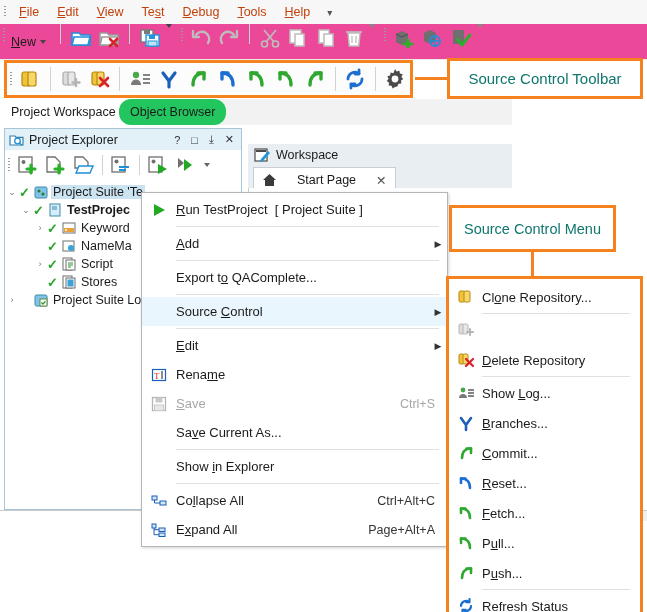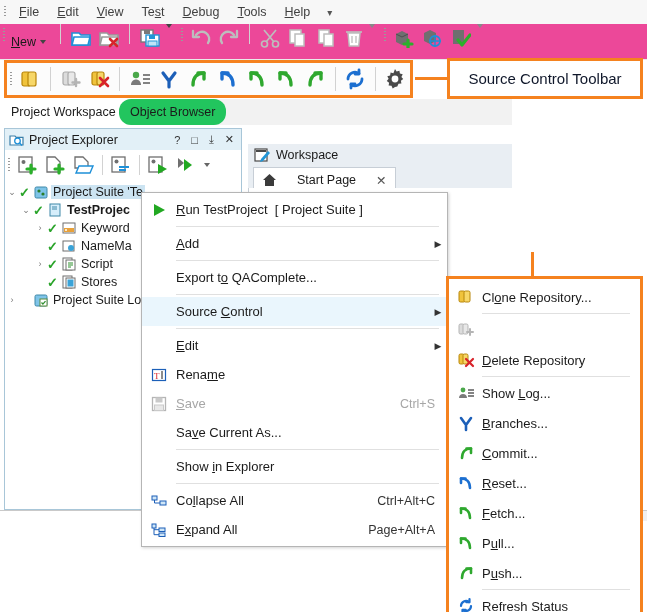--- a/index.html
+++ b/index.html
@@ -20,21 +20,21 @@
     background: #f7f7f7;
     display: flex; align-items: center;
   }
   .grip { width: 10px; height: 24px; position: relative; }
   .grip:before {
     content: ""; position: absolute; left: 4px; top: 6px; width: 2px; height: 12px;
     background-image: linear-gradient(#9a9a9a 1px, transparent 1px);
     background-size: 2px 3px;
   }
   .menu-item {
-    padding: 3px 9px; font-size: 12.5px; color: #404040; white-space: nowrap; cursor: default;
+    padding: 3px 9px; font-size: 12.5px; color: #c2410c; white-space: nowrap; cursor: default;
   }
   .menu-item u { text-decoration: underline; }
   .menubar-overflow { color:#555; padding: 0 8px; font-size: 10px; }
 
   
   .toolbar {
     position: absolute; left: 0; top: 24px; width: 647px; height: 36px;
     background: #ec4899;
     display: flex; 
     border-bottom: 1px solid #eaeaea;
@@ -58,21 +58,21 @@
     display: flex; align-items: center;
   }
   .sc-sep { width:1px; height:24px; background:#d2d2d2; margin:0 5px; }
   .scbtn { width: 30px; height: 28px; display:flex; align-items:center; justify-content:center; }
 
   
   .callout {
     position: absolute;
     border: 3px solid #F5821F;
     background: #fff;
-    color: #0f172a;
+    color: #0f766e;
     display: flex; align-items: center; justify-content: center;
     font-size: 15px;
   }
   #callout-toolbar { left: 447px; top: 58px; width: 196px; height: 41px; }
   #callout-menu { left: 449px; top: 205px; width: 167px; height: 47px; font-size: 14.5px; }
   .connector { position: absolute; background: #F5821F; }
   #conn-toolbar { left: 415px; top: 77px; width: 34px; height: 3px; }
   #conn-menu { left: 531px; top: 252px; width: 3px; height: 25px; }
 
   
@@ -640,20 +640,23 @@
             <rect x="8" y="11" width="6" height="3.5" fill="#cfe6f7" stroke="#1c5fb8" stroke-width="1"></rect>
             <path d="M3 6v6.7h5M3 7.7h5" fill="none" stroke="#1c5fb8" stroke-width="1"></path>
           </svg>
     </span>
     <span class="txt">E<u class="mn">x</u>pand All</span>
     <span class="acc">Page+Alt+A</span>
   </div>
 </div>
 
 <div class="connector" id="conn-menu"></div>
+<div class="callout" id="callout-menu">
+  <span>Source Control Menu</span>
+</div>
 
 <div class="submenu">
 
   <div class="smi">
     <span class="ico">
       <svg width="18" height="18" viewBox="0 0 18 18">
             <rect x="2" y="3" width="6" height="11" rx="1.5" fill="#f0c33c" stroke="#b8860b" stroke-width="1"></rect>
             <rect x="7" y="3" width="6" height="11" rx="1.5" fill="#f7d768" stroke="#b8860b" stroke-width="1"></rect>
           </svg>
     </span>

